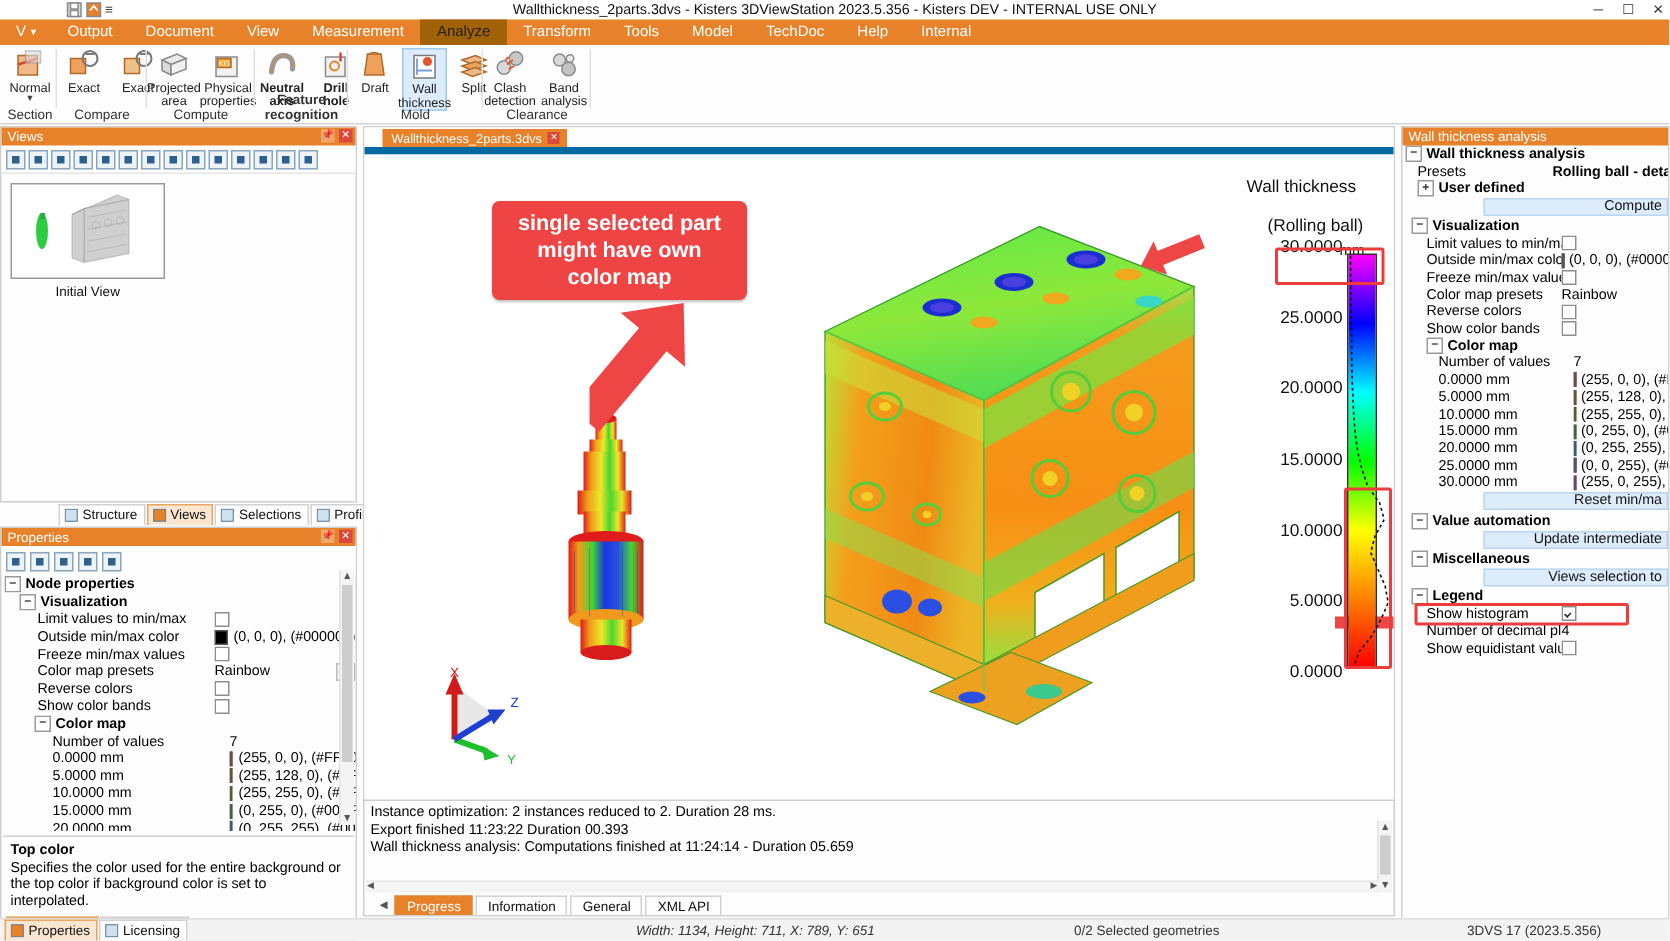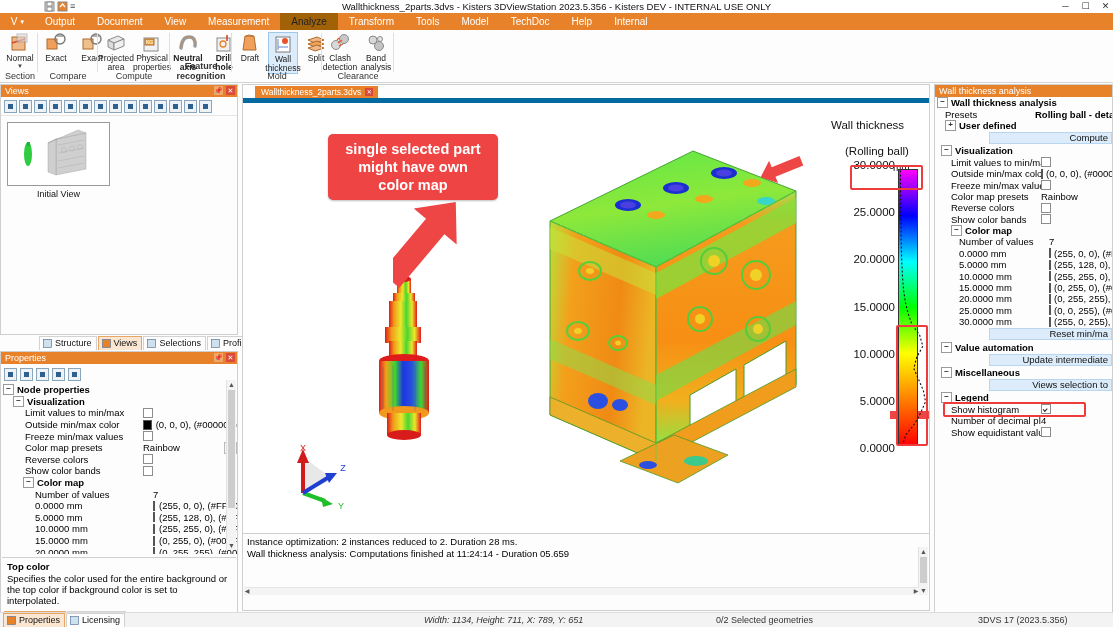--- a/index.html
+++ b/index.html
@@ -806,31 +806,39 @@
         <polygon points="52,30 40,30 44,40" fill="#1f3fd1"></polygon>
         <text x="58" y="28" font-size="9" fill="#1f3fd1" text-anchor="middle" font-family="Liberation Sans, sans-serif">Z</text>
       </svg>
 
     </div>
   </div>
 
   <div class="panel" id="output-panel">
     <div class="outtext" id="output-lines">
         <div>Instance optimization: 2 instances reduced to 2. Duration 28 ms.</div>
+        <div>Export finished 11:23:22 Duration 00.393</div>
         <div>Wall thickness analysis: Computations finished at 11:24:14  - Duration 05.659</div>
       </div>
     <div class="scrollv" style="top:13px;height:48px;">
       <div class="ar" style="top:0;">▲</div>
       <div class="thumb" style="top:10px;height:26px;"></div>
       <div class="ar" style="bottom:0;">▼</div>
     </div>
     <div style="position:absolute;left:1px;right:10px;bottom:15px;height:7px;background:#f4f4f4;border-top:1px solid #e6e6e6;">
       <div style="position:absolute;left:0;width:6px;height:7px;text-align:center;font-size:6px;line-height:7px;color:#555;">◀</div>
       <div style="position:absolute;right:0;width:6px;height:7px;text-align:center;font-size:6px;line-height:7px;color:#555;">▶</div>
     </div>
+    <div class="outtabs" id="output-tabs">
+        <div style="font-size: 7px; color: rgb(85, 85, 85); margin-right: 3px; line-height: 12px;">◀</div>
+        <div class="otab active">Progress</div>
+        <div class="otab">Information</div>
+        <div class="otab">General</div>
+        <div class="otab">XML API</div>
+      </div>
   </div>
 
   <div class="panel" id="right-panel">
     <div class="ptitle">
       <span>Wall thickness analysis</span>
     </div>
     <div class="rgrid" id="right-grid">
         <div class="rrow hdr">
           <div style="display: flex; align-items: center; flex: 1 1 0%; padding-left: 0px;">
             <span class="twisty">−</span>

